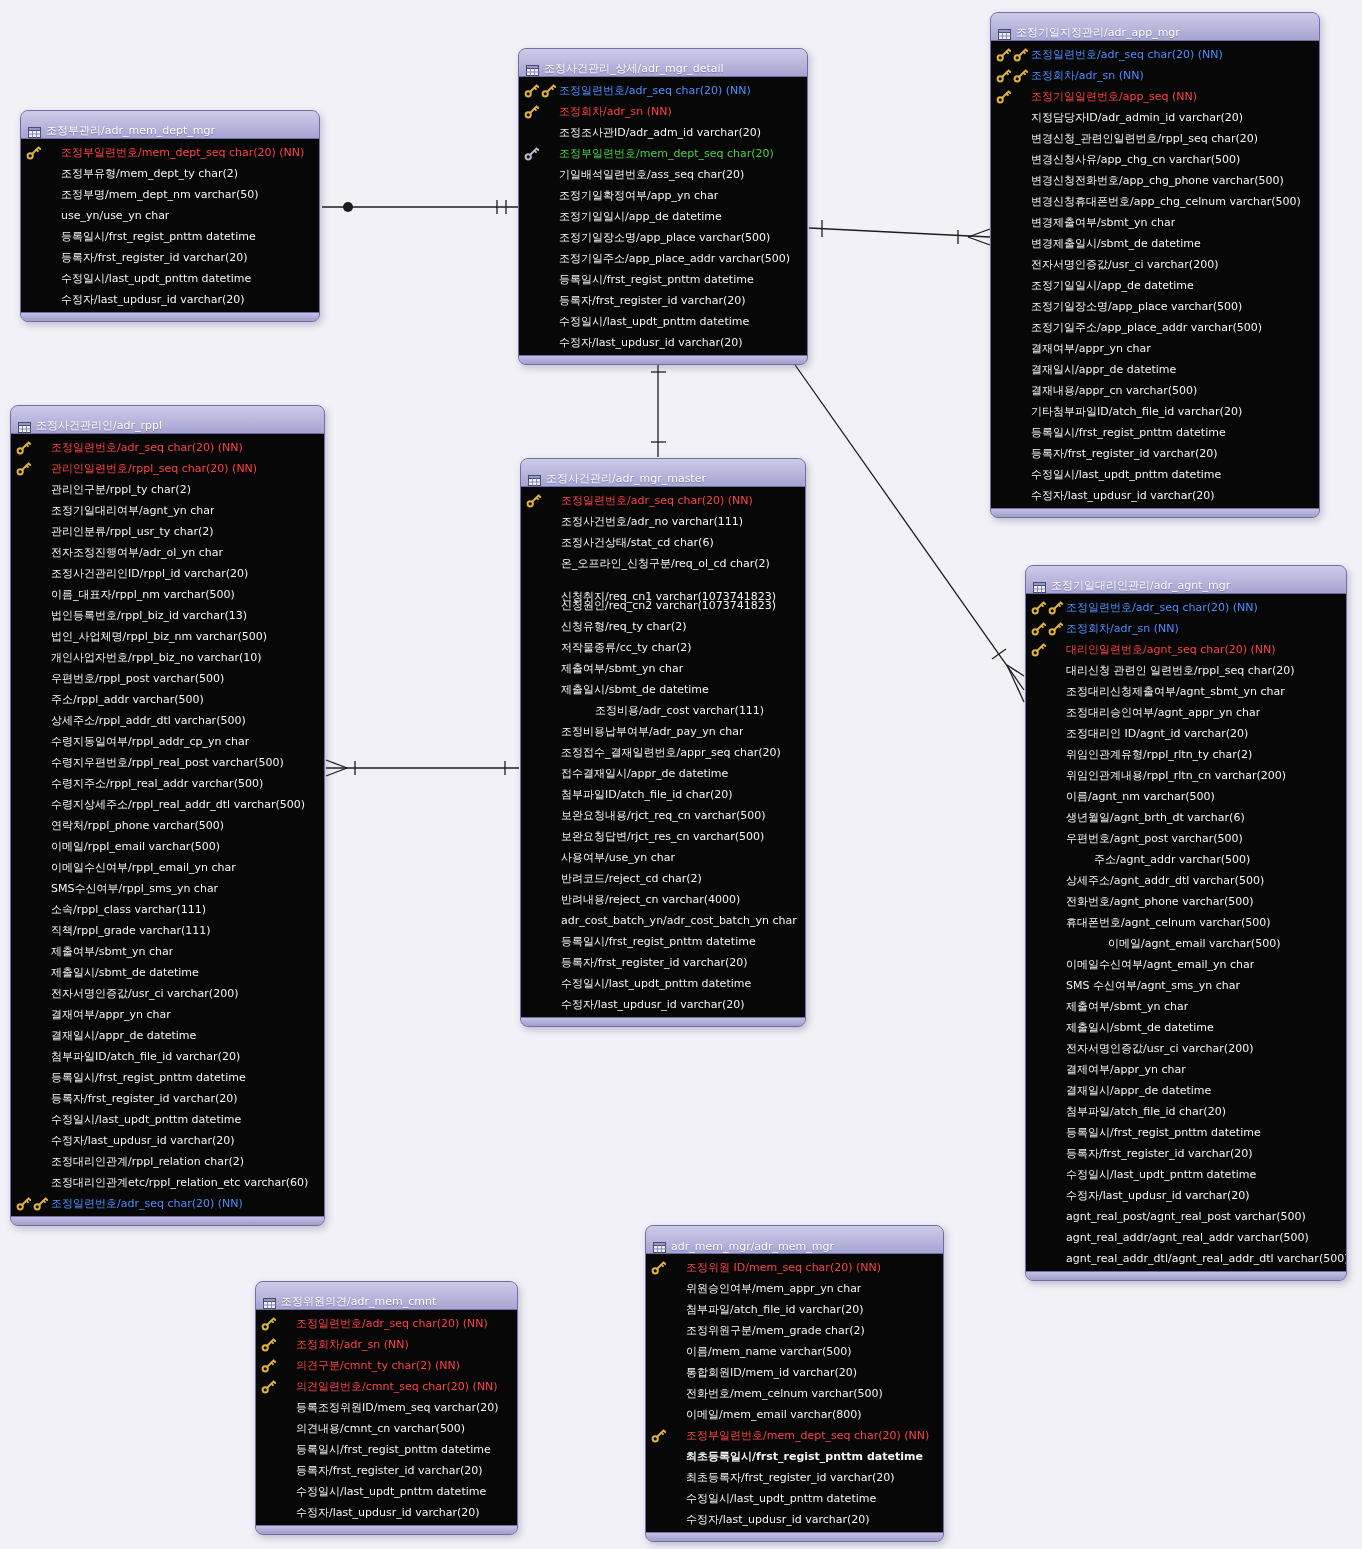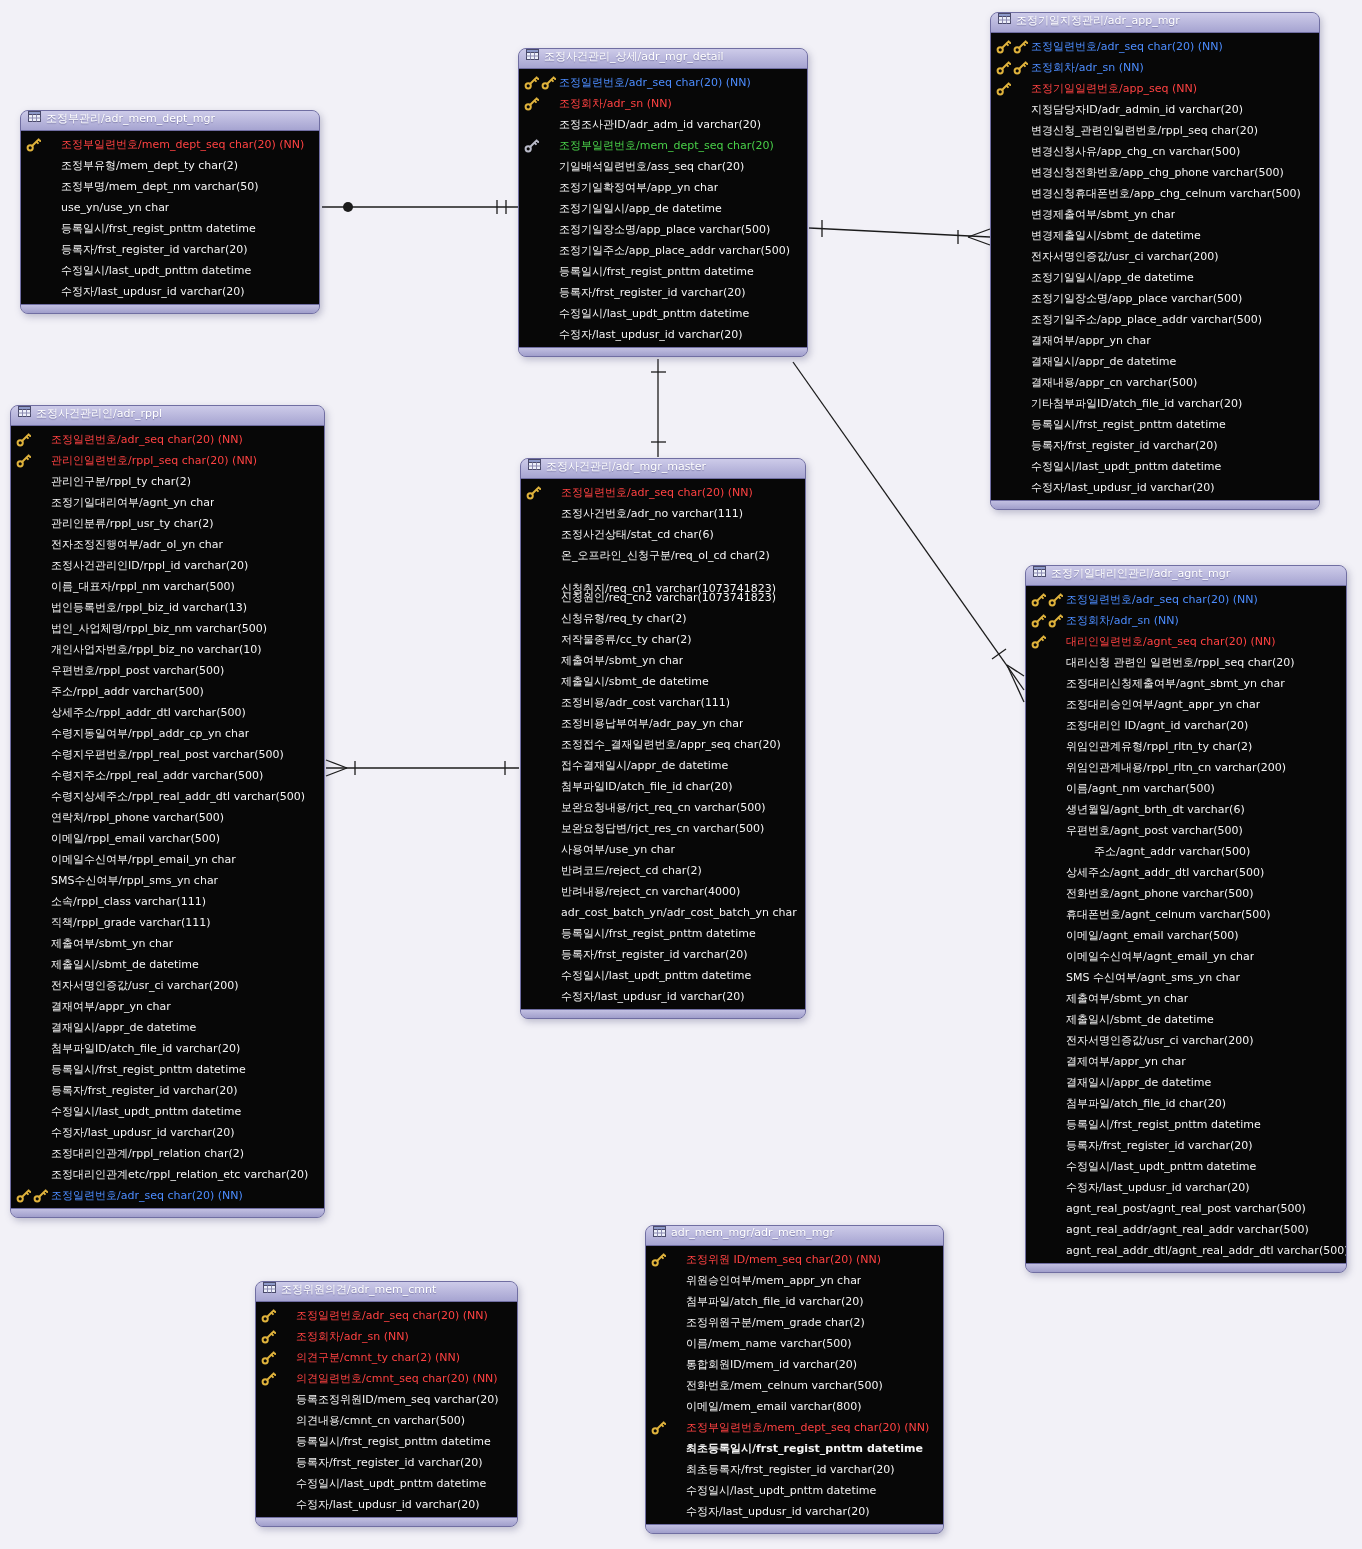--- a/index.html
+++ b/index.html
@@ -8,21 +8,21 @@
   body { font-family: "DejaVu Sans", "Liberation Sans", sans-serif; }
   #stage { position: relative; width: 1362px; height: 1549px; background:#f2f1f7; overflow: hidden; }
   #relations { position: absolute; left: 0; top: 0; z-index: 1; }
   .entity {
     position: absolute; z-index: 2;
     border: 1px solid #706ea2; border-radius: 8px;
     background: #b1afd8;
     box-shadow: 2px 3px 7px rgba(90,88,130,.35);
   }
   .entity-header {
-    height: 20px; display: flex; align-items: flex-start; gap: 5px;
+    height: 28px; display: flex; align-items: flex-end; gap: 5px;
     padding: 0 7px; color: #ffffff; font-size: 11px;
     white-space: nowrap; overflow: hidden;
     background: linear-gradient(#cdcbe9, #a6a4d1);
     border-radius: 7px 7px 0 0;
     border-bottom: 1px solid #706ea2;
     text-shadow: 0 1px 1px rgba(60,58,110,.45);
   }
   .entity-body { background: #070707; padding: 3px 0 2px 0; }
   .attr-row { height: 21px; display: flex; align-items: center; white-space: nowrap; }
   .key-gutter { flex: 0 0 40px; display: flex; align-items: center; padding-left: 5px; gap: 2px; }
@@ -491,21 +491,21 @@
         <div class="attr-row">
           <span class="key-gutter"></span>
           <span class="attr-label" style="color: rgb(245, 245, 245);">수정자/last_updusr_id varchar(20)</span>
         </div>
         <div class="attr-row">
           <span class="key-gutter"></span>
           <span class="attr-label" style="color: rgb(245, 245, 245);">조정대리인관계/rppl_relation char(2)</span>
         </div>
         <div class="attr-row">
           <span class="key-gutter"></span>
-          <span class="attr-label" style="color: rgb(245, 245, 245);">조정대리인관계etc/rppl_relation_etc varchar(20)</span>
+          <span class="attr-label" style="color: rgb(245, 245, 245);">조정대리인관계etc/rppl_relation_etc varchar(60)</span>
         </div>
         <div class="attr-row">
           <span class="key-gutter">
             <svg width="15" height="15" viewBox="0 0 15 15">
               <circle cx="4.2" cy="10.8" r="2.6" fill="none" stroke="#e0b33c" stroke-width="2"></circle>
               <path d="M6.3 8.7 L12.6 2.4 M12.6 2.4 L14.2 4 M10.4 4.6 L11.9 6.1" stroke="#e0b33c" stroke-width="2" fill="none" stroke-linecap="round"></path>
             </svg>
             <svg width="15" height="15" viewBox="0 0 15 15">
               <circle cx="4.2" cy="10.8" r="2.6" fill="none" stroke="#e0b33c" stroke-width="2"></circle>
               <path d="M6.3 8.7 L12.6 2.4 M12.6 2.4 L14.2 4 M10.4 4.6 L11.9 6.1" stroke="#e0b33c" stroke-width="2" fill="none" stroke-linecap="round"></path>
@@ -568,21 +568,21 @@
         <div class="attr-row">
           <span class="key-gutter"></span>
           <span class="attr-label" style="color: rgb(245, 245, 245);">제출여부/sbmt_yn char</span>
         </div>
         <div class="attr-row">
           <span class="key-gutter"></span>
           <span class="attr-label" style="color: rgb(245, 245, 245);">제출일시/sbmt_de datetime</span>
         </div>
         <div class="attr-row">
           <span class="key-gutter"></span>
-          <span class="attr-label" style="color: rgb(245, 245, 245);">조정비용/adr_cost varchar(111)</span>
+          <span class="attr-label" style="color: rgb(245, 245, 245); margin-left: 34px;">조정비용/adr_cost varchar(111)</span>
         </div>
         <div class="attr-row">
           <span class="key-gutter"></span>
           <span class="attr-label" style="color: rgb(245, 245, 245);">조정비용납부여부/adr_pay_yn char</span>
         </div>
         <div class="attr-row">
           <span class="key-gutter"></span>
           <span class="attr-label" style="color: rgb(245, 245, 245);">조정접수_결재일련번호/appr_seq char(20)</span>
         </div>
         <div class="attr-row">
@@ -730,21 +730,21 @@
         <div class="attr-row">
           <span class="key-gutter"></span>
           <span class="attr-label" style="color: rgb(245, 245, 245);">전화번호/agnt_phone varchar(500)</span>
         </div>
         <div class="attr-row">
           <span class="key-gutter"></span>
           <span class="attr-label" style="color: rgb(245, 245, 245);">휴대폰번호/agnt_celnum varchar(500)</span>
         </div>
         <div class="attr-row">
           <span class="key-gutter"></span>
-          <span class="attr-label" style="color: rgb(245, 245, 245);">이메일/agnt_email varchar(500)</span>
+          <span class="attr-label" style="color: rgb(245, 245, 245); margin-left: 42px;">이메일/agnt_email varchar(500)</span>
         </div>
         <div class="attr-row">
           <span class="key-gutter"></span>
           <span class="attr-label" style="color: rgb(245, 245, 245);">이메일수신여부/agnt_email_yn char</span>
         </div>
         <div class="attr-row">
           <span class="key-gutter"></span>
           <span class="attr-label" style="color: rgb(245, 245, 245);">SMS 수신여부/agnt_sms_yn char</span>
         </div>
         <div class="attr-row">

